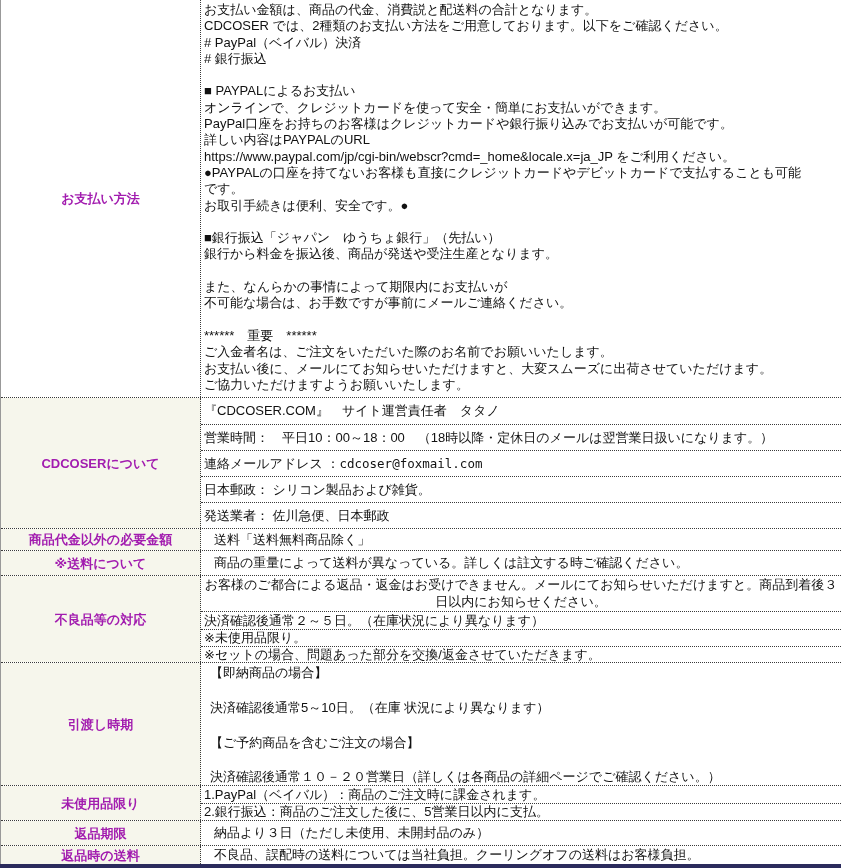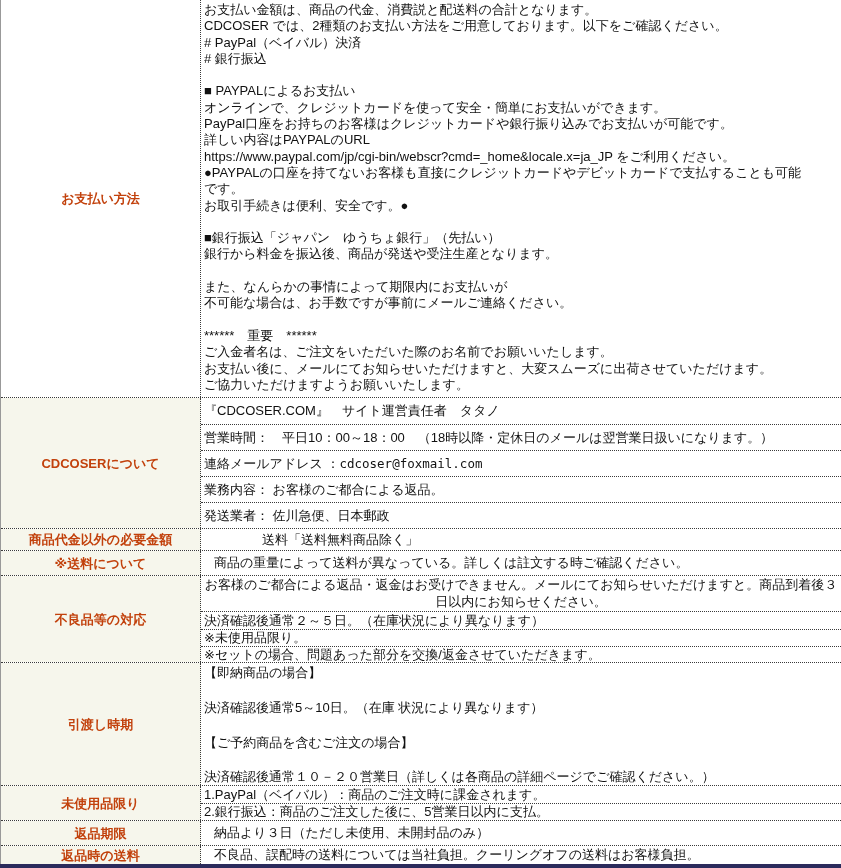--- a/index.html
+++ b/index.html
@@ -8,35 +8,35 @@
     font-family:"Liberation Sans","DejaVu Sans",sans-serif;
     font-size:13px;color:#111;overflow:hidden;
   }
   *{box-sizing:border-box;}
   .tbl{width:841px;border-left:1px solid #999;}
   .row{display:flex;border-top:1px dotted #3a3a3a;}
   .row.first{border-top:none;}
   .label{
     flex:0 0 200px;width:200px;background:#f6f6ec;
     display:flex;align-items:center;justify-content:center;
-    font-weight:bold;text-align:center;color:#c2410c;
+    font-weight:bold;text-align:center;color:#a21caf;
     border-right:1px dotted #3a3a3a;padding:0 4px;line-height:15px;
   }
   .white-label{background:#ffffff;}
   .content{flex:1;min-width:0;}
   .pre{white-space:pre-line;}
   
   .r1{height:397px;}
   .r1 .content{line-height:16.3px;padding:2px 3px;}
   .r2{height:131px;}
-  .r3{height:22px;gap:48px;}
+  .r3{height:22px;}
   .r4{height:25px;}
   .r5{height:87px;}
   .r6{height:123px;}
-  .r6 .content{line-height:17.4px;padding:1px 3px;}
+  .r6 .content{line-height:17.4px;padding:1px 9px;}
   .r7{height:35px;}
   .r8{height:25px;}
   .r9{height:19px;}
   
   .sub{border-top:1px dotted #3a3a3a;display:flex;align-items:center;padding:0 3px;}
   .sub.first{border-top:none;text-align:center;}
   .s26{height:26px;}
   .s35{height:35px;align-items:flex-start;line-height:16.5px;padding-top:1px;}
   .s18{height:18px;}
   .s17{height:17px;}
@@ -79,21 +79,21 @@
 
   <div class="row r2">
     <div class="label">CDCOSERについて</div>
     <div class="content">
       <div class="sub first s26">『CDCOSER.COM』　サイト運営責任者　タタノ</div>
       <div class="sub s26">営業時間：　平日10：00～18：00　（18時以降・定休日のメールは翌営業日扱いになります。）</div>
       <div class="sub s26">
         <span>連絡メールアドレス ： </span>
           <span class="email">cdcoser@foxmail.com</span>
       </div>
-      <div class="sub s26">業務内容： お客様のご都合による返品。</div>
+      <div class="sub s26">日本郵政： シリコン製品および雑貨。</div>
       <div class="sub s26">発送業者： 佐川急便、日本郵政</div>
     </div>
   </div>
 
   <div class="row r3">
     <div class="label">商品代金以外の必要金額</div>
     <div class="content">
         <div class="line22">送料「送料無料商品除く」</div>
       </div>
   </div>

